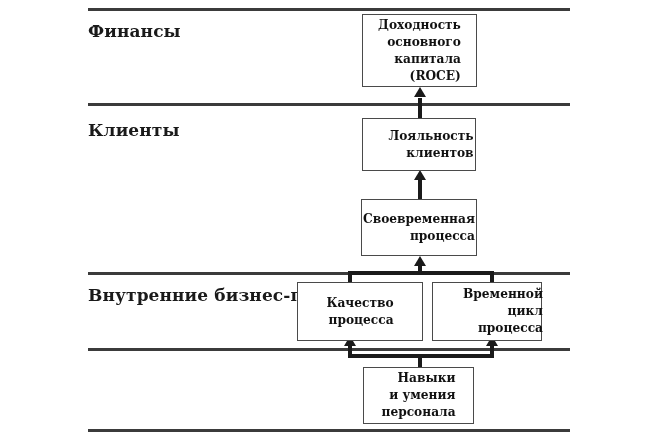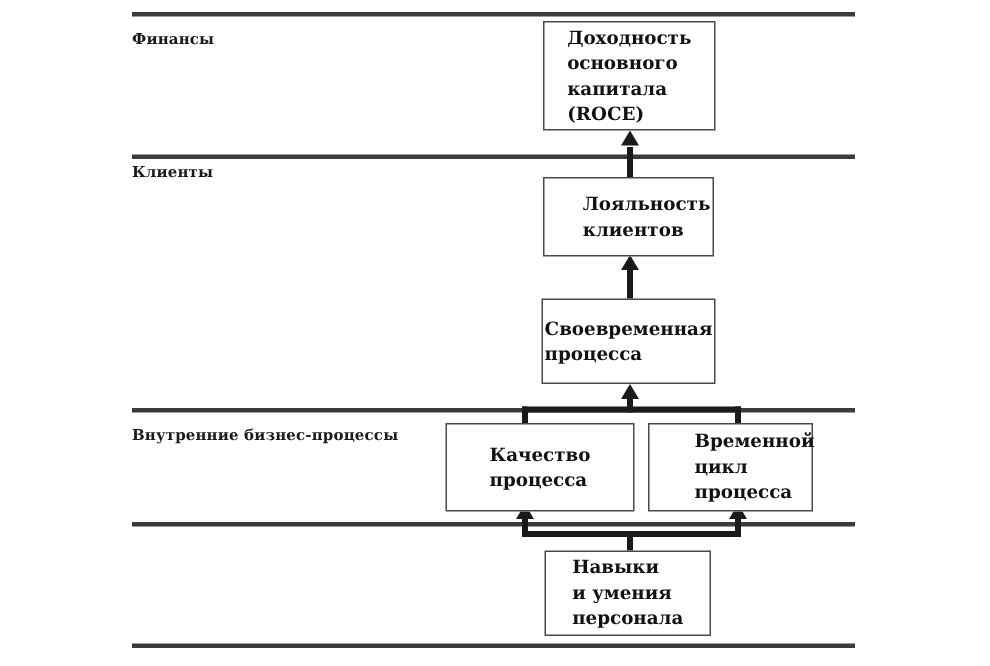--- a/index.html
+++ b/index.html
@@ -22,34 +22,34 @@
     left: 88px;
     width: 482px;
     height: 3px;
     background: #3b3b3b;
   }
   .row-label {
     position: absolute;
     left: 88px;
     font-family: "DejaVu Serif", serif;
     font-weight: bold;
-    font-size: 10px;
+    font-size: 17px;
     color: #1a1a1a;
     letter-spacing: 0.1px;
     white-space: nowrap;
   }
   .node {
     position: absolute;
     box-sizing: border-box;
     border: 1.6px solid #4a4a4a;
     background: #ffffff;
     display: flex;
     align-items: center;
     justify-content: center;
-    text-align: left;
+    text-align: right;
     font-family: "DejaVu Serif", serif;
     font-weight: bold;
     font-size: 12.2px;
     line-height: 17px;
     color: #111111;
     z-index: 5;
   }
   .node span { display: block; padding: 0 4px; }
   
   .vline {
@@ -79,21 +79,21 @@
 
 <div id="canvas">
 
   <div class="sep" style="top:8px"></div>
   <div class="sep" style="top:103px"></div>
   <div class="sep" style="top:272px"></div>
   <div class="sep" style="top:348px"></div>
   <div class="sep" style="top:429px"></div>
 
   <div class="row-label" style="top:21px">Финансы</div>
-  <div class="row-label" style="top:110px">Клиенты</div>
+  <div class="row-label" style="top:120px">Клиенты</div>
   <div class="row-label" style="top:285px">Внутренние бизнес-процессы</div>
 
   <div class="vline" style="left:418px; top:356px; height:12px"></div>
 
   <div class="hline" style="left:348px; top:354px; width:146px"></div>
 
   <div class="vline" style="left:348px; top:344px; height:14px"></div>
   <div class="arrowhead" style="left:343.5px; top:336px"></div>
 
   <div class="vline" style="left:490px; top:344px; height:14px"></div>

